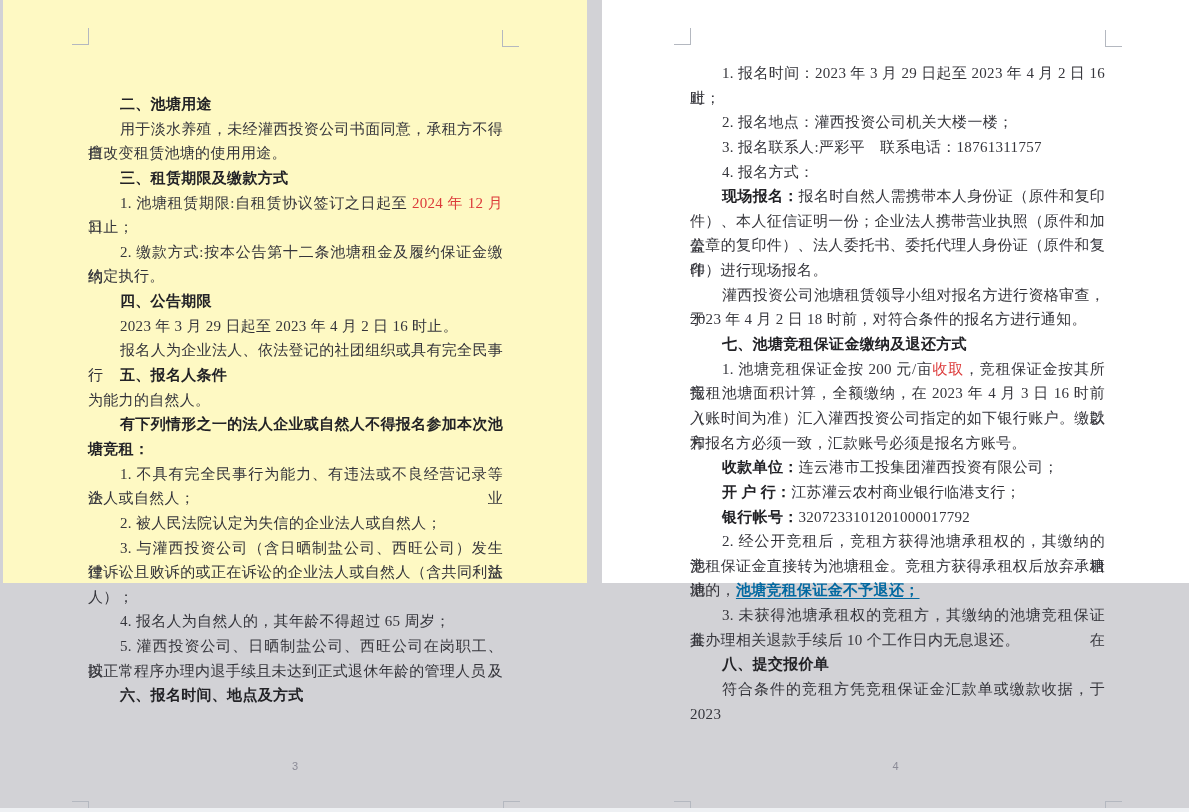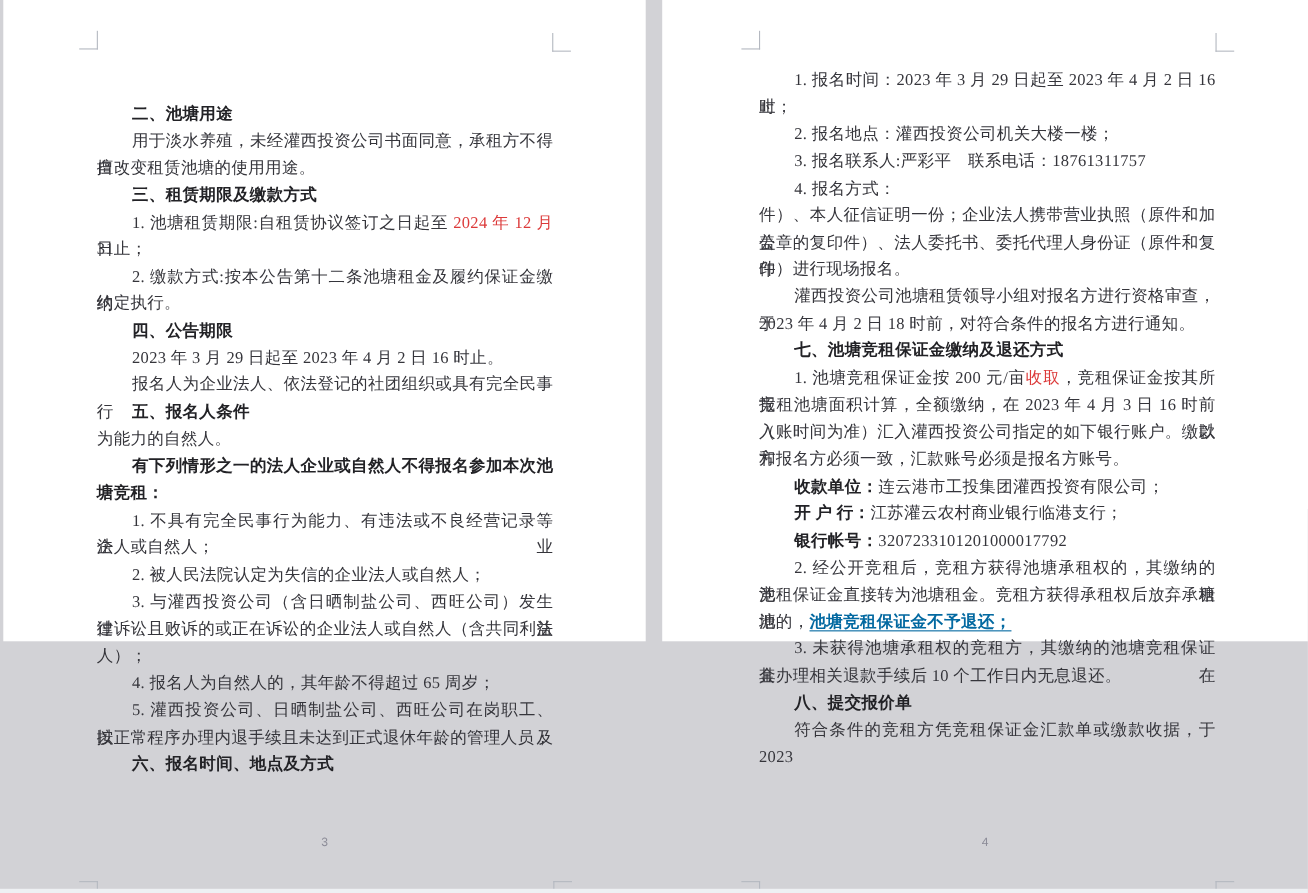--- a/index.html
+++ b/index.html
@@ -64,21 +64,21 @@
   #page-right .mark.tl{left:72px;}
   #page-right .mark.tr{left:503px;}
   #page-right .mark.bl{left:72px;}
   #page-right .mark.br{left:503px;}
 </style>
 </head>
 <body>
 
 <div id="screen" style="background: rgb(210, 210, 214);">
 
-  <div class="page" id="page-left" style="background: #ffffff;">
+  <div class="page" id="page-left" style="background: #fef9c3;">
     <div class="mark tl"></div>
     <div class="mark tr"></div>
     <div class="mark bl"></div>
     <div class="mark br"></div>
     <div class="text-area" style="color: rgb(53, 53, 59);">
         <div class="line in"><span class="b">二、池塘用途</span></div>
         <div class="line in fill"><span>用于淡水养殖，未经灌西投资公司书面同意，承租方不得擅</span></div>
         <div class="line"><span>自改变租赁池塘的使用用途。</span></div>
         <div class="line in"><span class="b">三、租赁期限及缴款方式</span></div>
         <div class="line in fill"><span>1. 池塘租赁期限:自租赁协议签订之日起至 </span><span class="r">2024 年 12 月</span><span> 31</span></div>
@@ -110,20 +110,21 @@
     <div class="mark tl"></div>
     <div class="mark tr"></div>
     <div class="mark bl"></div>
     <div class="mark br"></div>
     <div class="text-area" style="color: rgb(53, 53, 59);">
         <div class="line in fill"><span>1. 报名时间：2023 年 3 月 29 日起至 2023 年 4 月 2 日 16 时</span></div>
         <div class="line"><span>止；</span></div>
         <div class="line in"><span>2. 报名地点：灌西投资公司机关大楼一楼；</span></div>
         <div class="line in"><span>3. 报名联系人:严彩平　联系电话：18761311757</span></div>
         <div class="line in"><span>4. 报名方式：</span></div>
+        <div class="line in fill"><span class="b">现场报名：</span><span>报名时自然人需携带本人身份证（原件和复印</span></div>
         <div class="line fill"><span>件）、本人征信证明一份；企业法人携带营业执照（原件和加盖</span></div>
         <div class="line fill"><span>公章的复印件）、法人委托书、委托代理人身份证（原件和复印</span></div>
         <div class="line"><span>件）进行现场报名。</span></div>
         <div class="line in fill"><span>灌西投资公司池塘租赁领导小组对报名方进行资格审查，于</span></div>
         <div class="line"><span>2023 年 4 月 2 日 18 时前，对符合条件的报名方进行通知。</span></div>
         <div class="line in"><span class="b">七、池塘竞租保证金缴纳及退还方式</span></div>
         <div class="line in fill"><span>1. 池塘竞租保证金按 200 元/亩</span><span class="r">收取</span><span>，竞租保证金按其所报</span></div>
         <div class="line fill"><span>竞租池塘面积计算，全额缴纳，在 2023 年 4 月 3 日 16 时前（以</span></div>
         <div class="line fill"><span>入账时间为准）汇入灌西投资公司指定的如下银行账户。缴款方</span></div>
         <div class="line"><span>和报名方必须一致，汇款账号必须是报名方账号。</span></div>

